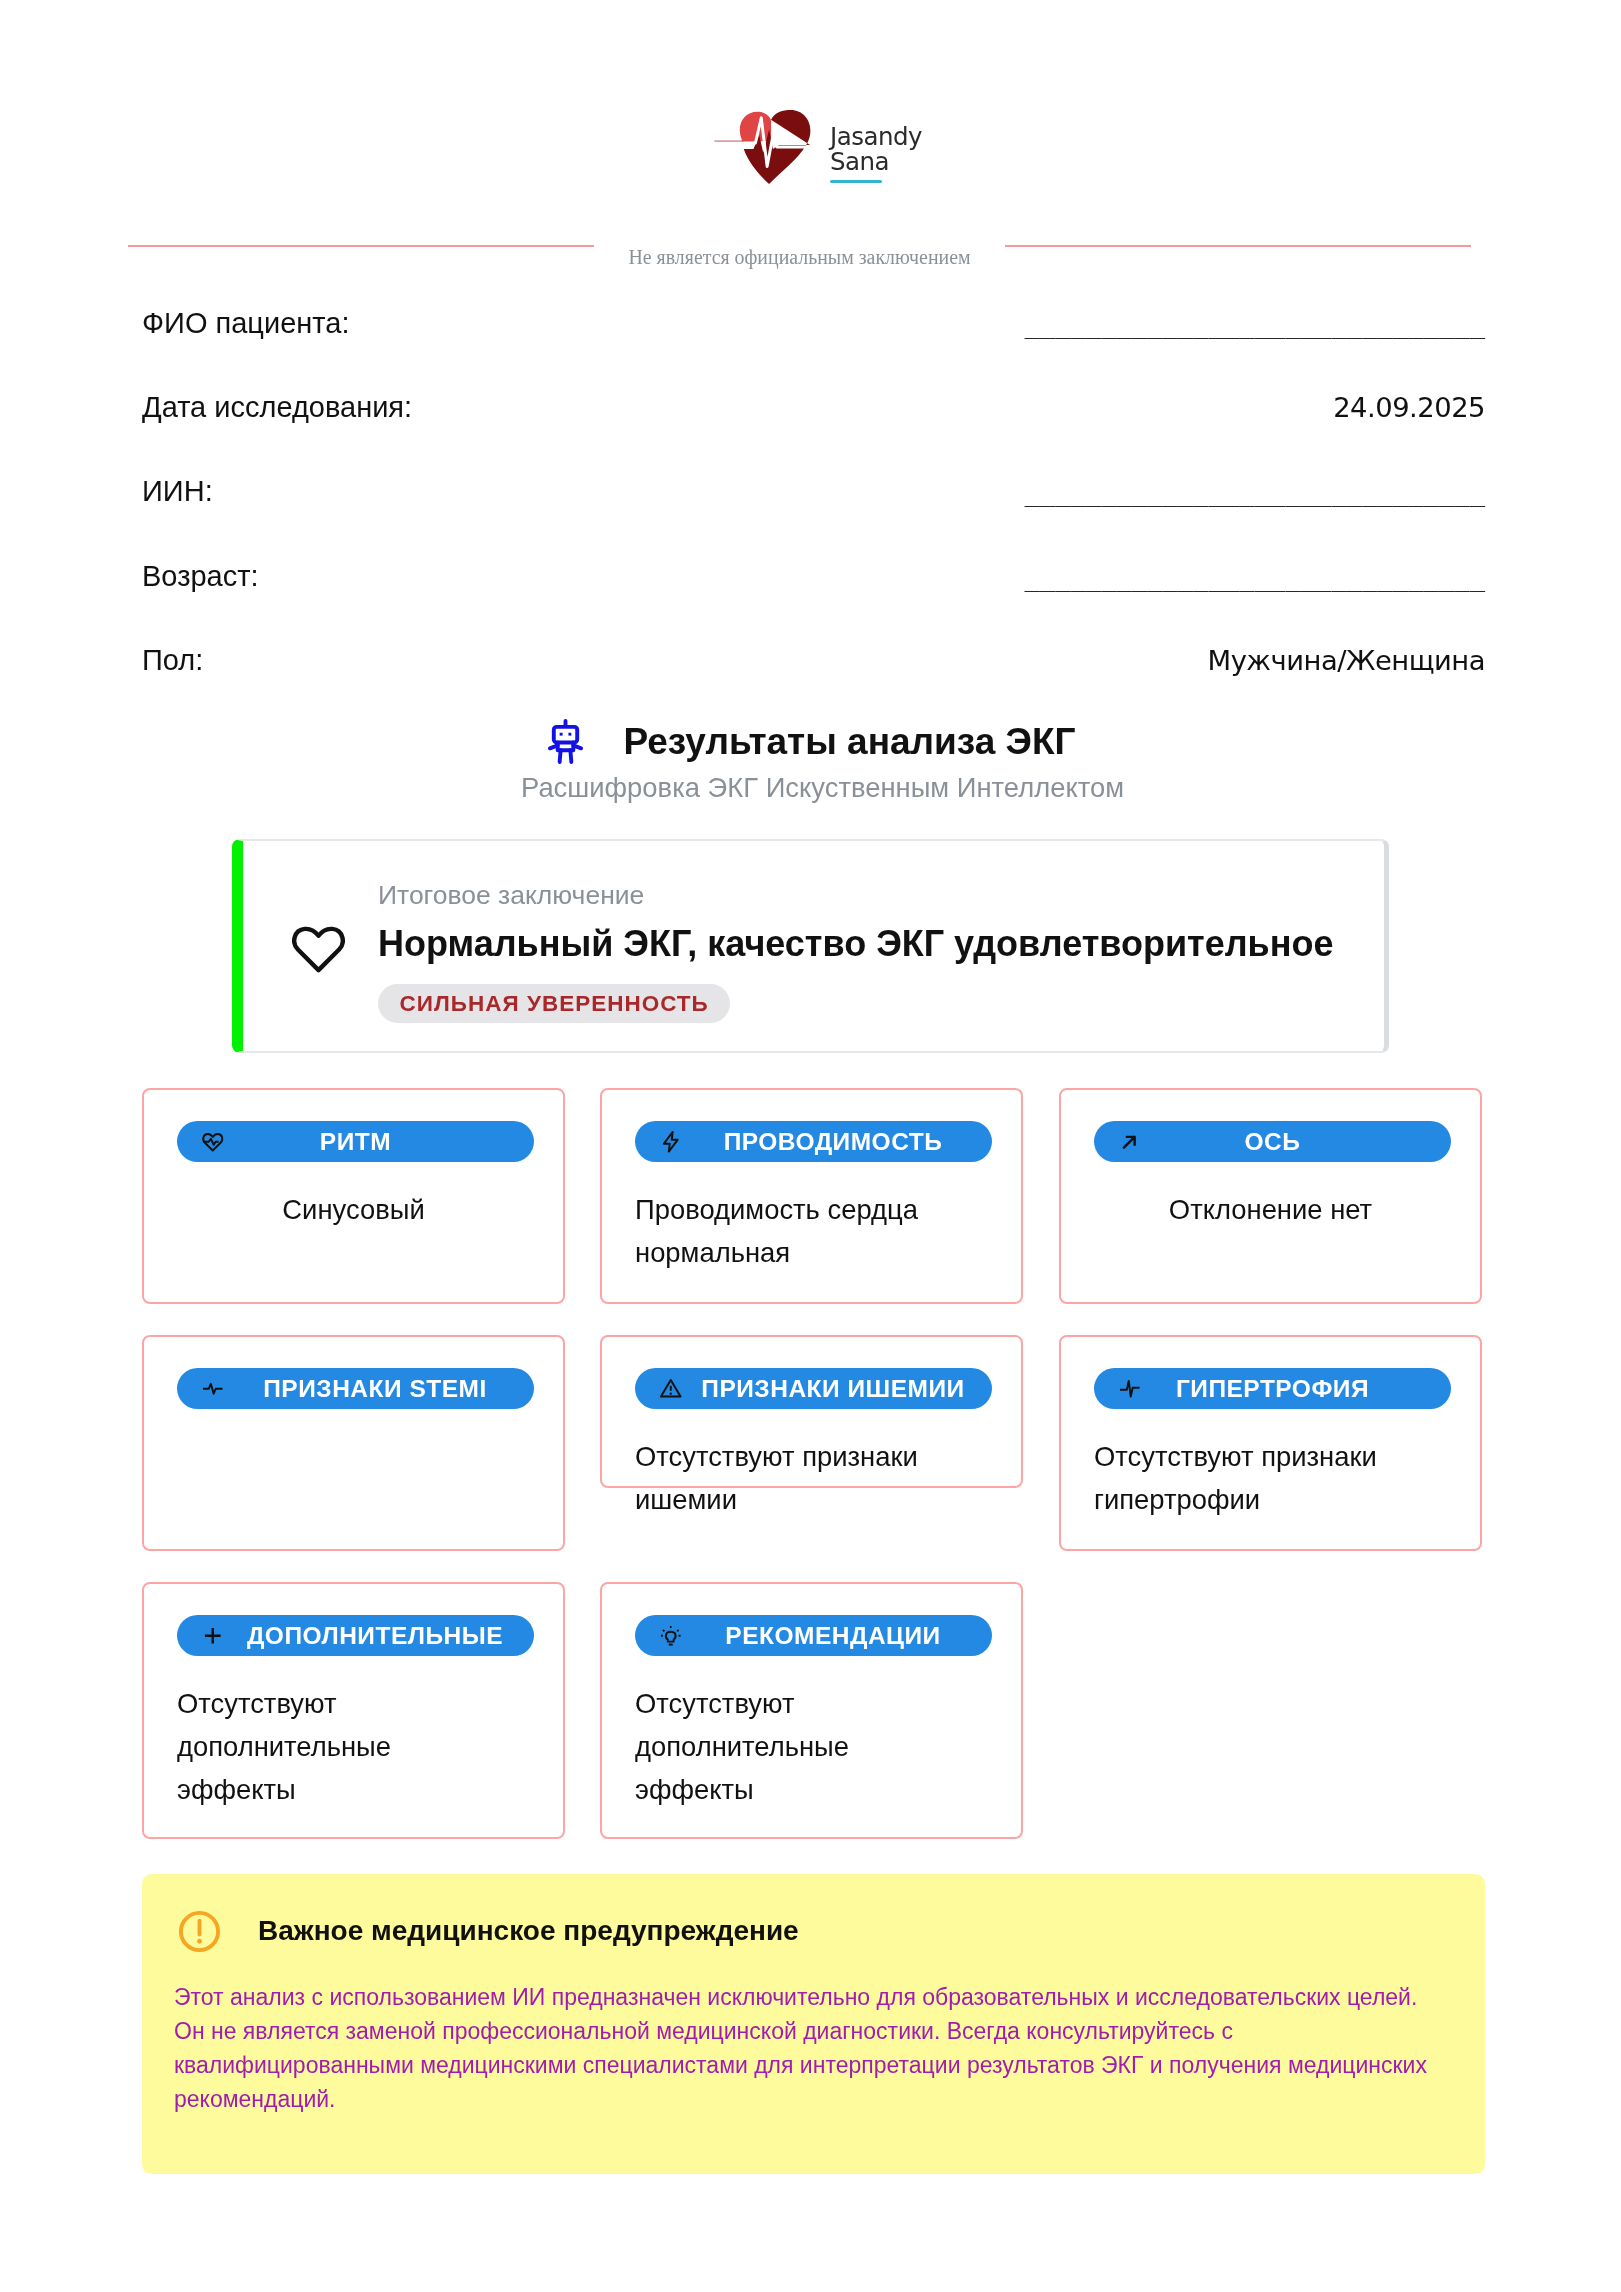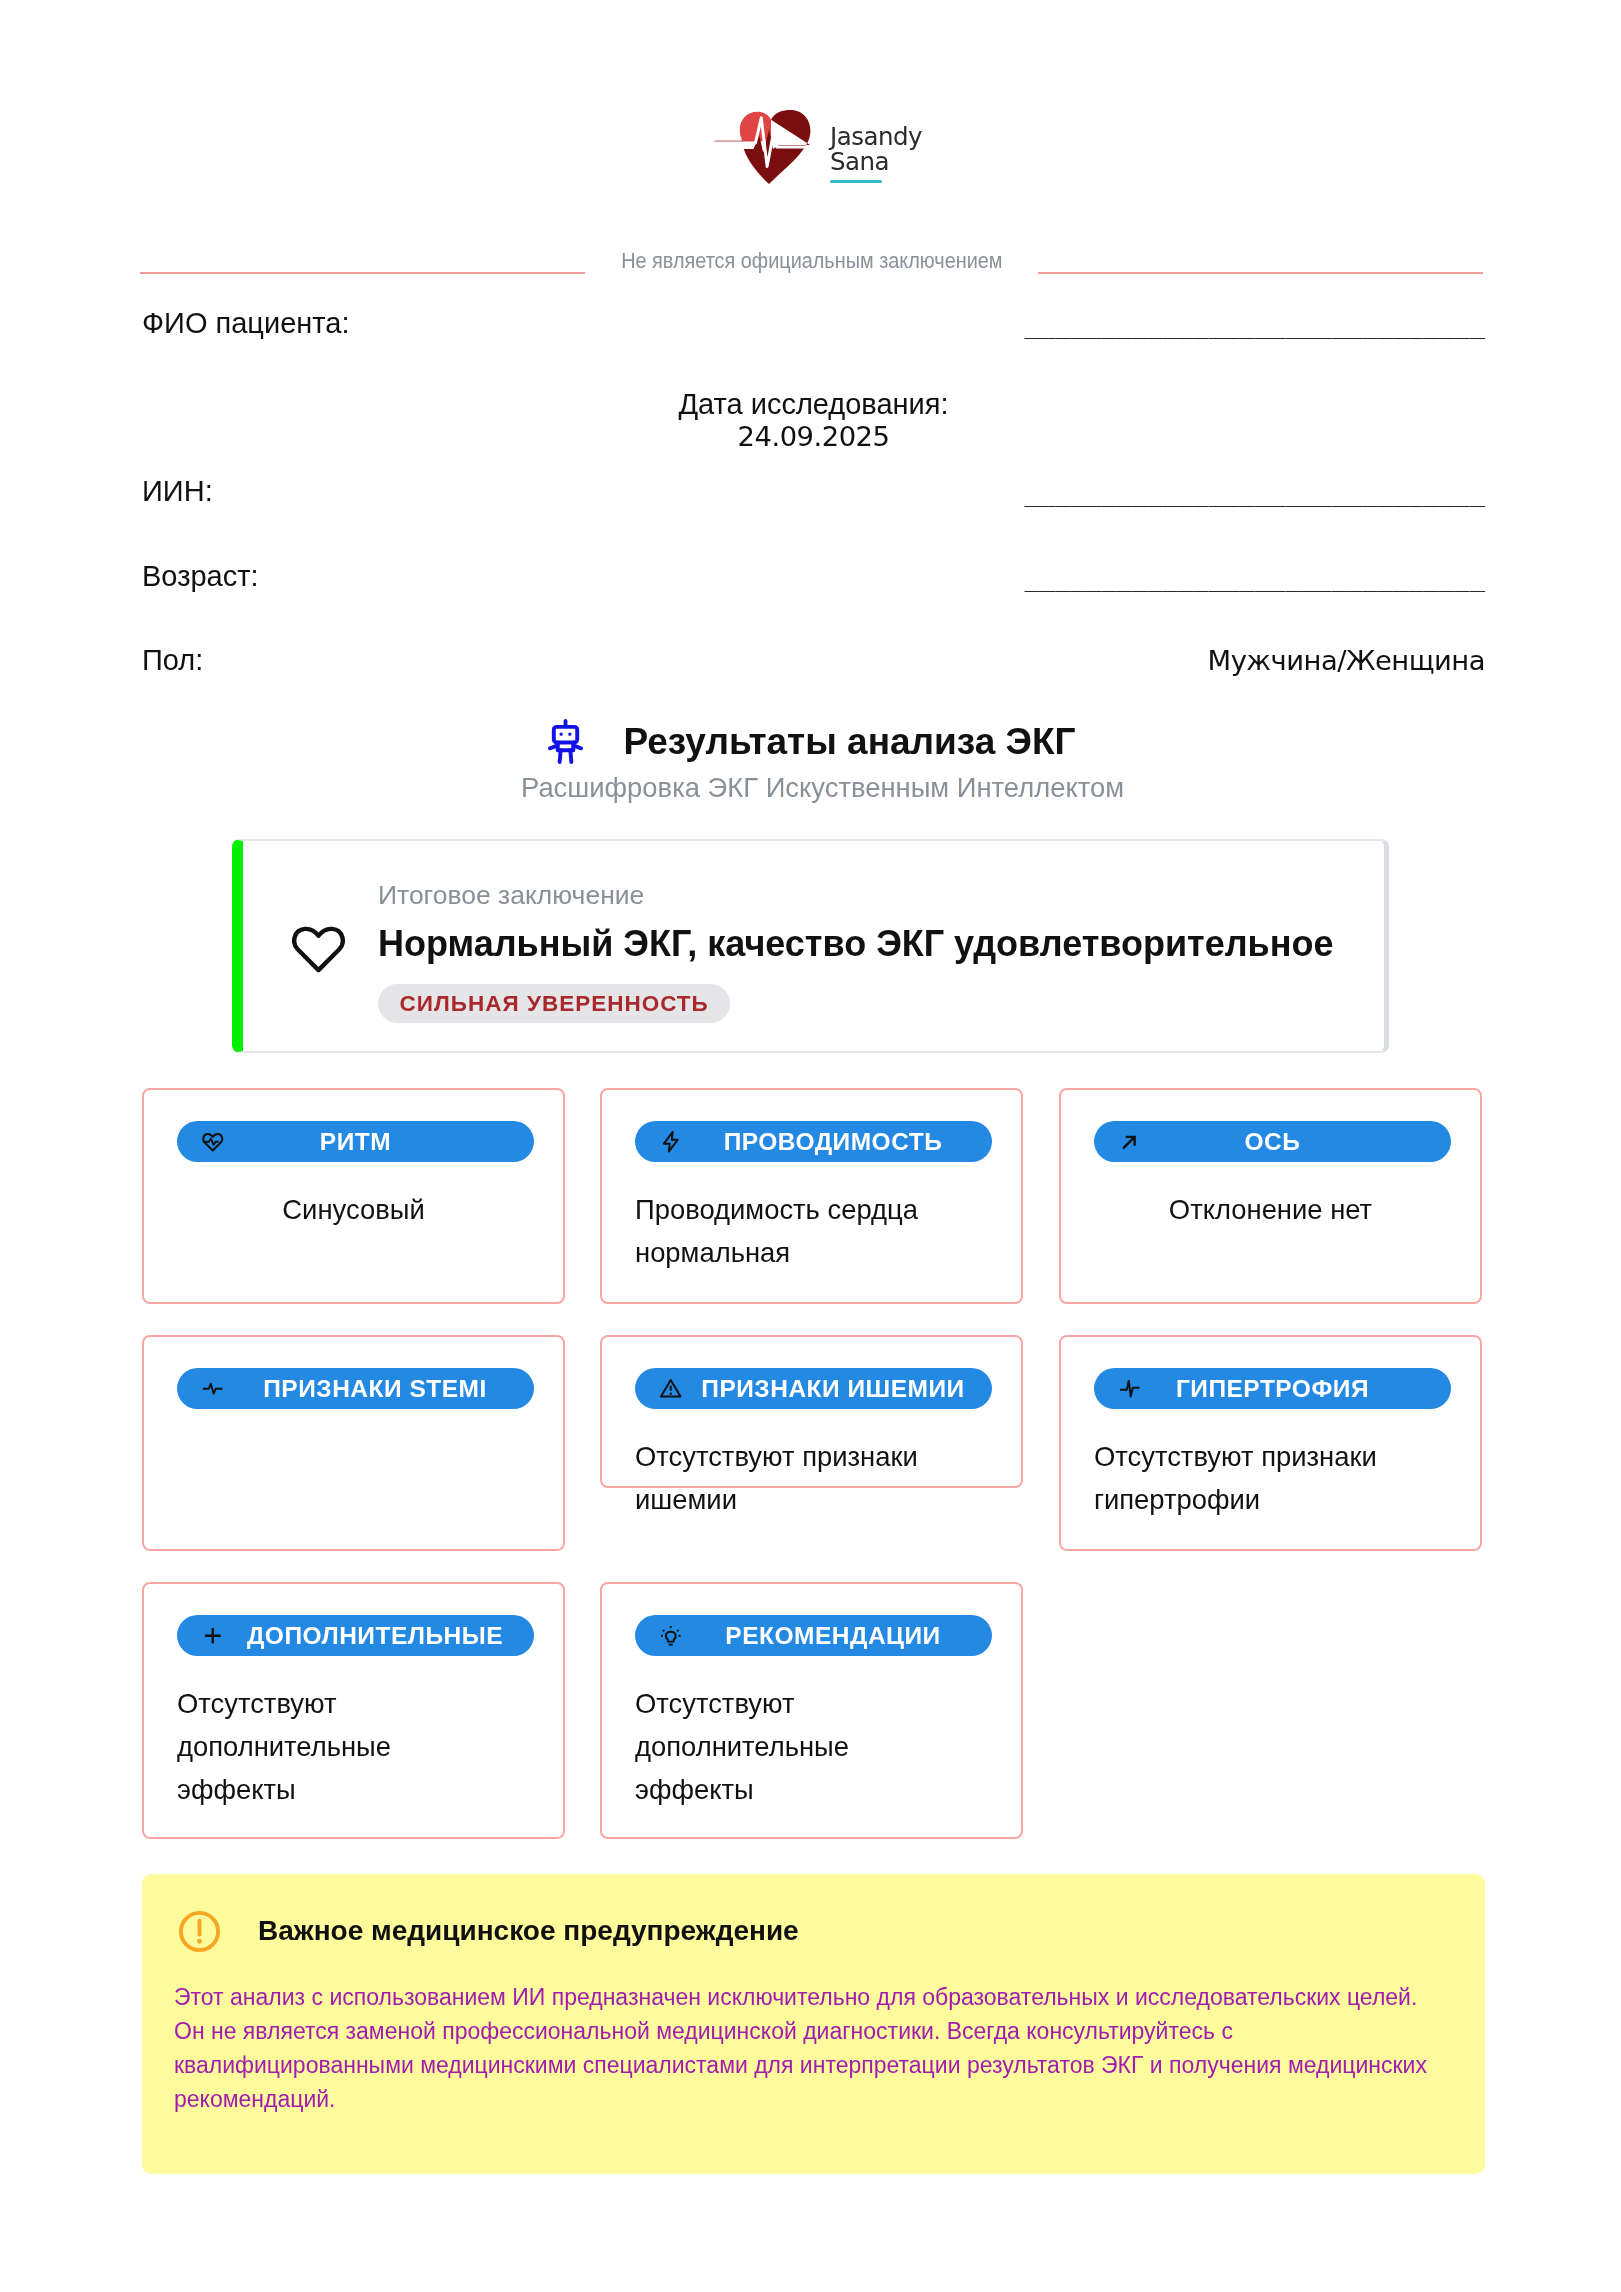--- a/index.html
+++ b/index.html
@@ -5,21 +5,21 @@
   html, body { margin: 0; padding: 0; background: #ffffff; }
   body { width: 1621px; height: 2293px; position: relative; font-family: "Liberation Sans", sans-serif; color: #111; overflow: hidden; }
   .abs { position: absolute; }
 
   
   .logo { left: 714px; top: 106px; width: 216px; height: 82px; }
   .logo-text { position: absolute; left: 116px; top: 17.6px; font-family: "DejaVu Sans", sans-serif; font-size: 24.5px; line-height: 25.5px; color: #2b2b2b; letter-spacing: -0.5px; }
   .logo-underline { position: absolute; left: 116px; top: 74px; width: 52px; height: 2.9px; background: #35b6c9; border-radius: 2px; }
 
   
-  .divider { left: 140px; top: 245px; width: 1343px; height: 29px; display: flex; align-items: flex-end; }
+  .divider { left: 128px; top: 245px; width: 1343px; height: 29px; display: flex; align-items: flex-start; font-family: Liberation Serif, serif; }
   .divider .line { flex: 1; height: 2px; background: #f19a9a; }
   .divider .txt { padding: 0 19.6px; font-size: 21.6px; color: #8a9098; white-space: nowrap; transform: scaleX(0.92); }
 
   
   .info { left: 142px; width: 1343px; height: 39px; display: flex; justify-content: space-between; align-items: center; font-size: 29px; }
   .info .label { color: #111; }
   .info .value { color: #111; font-family: "DejaVu Sans", sans-serif; font-size: 27.4px; letter-spacing: -0.5px; }
   .info .value.dash { font-family: "DejaVu Sans Mono", monospace; font-size: 25.5px; letter-spacing: 0px; color: #222; }
 
   
@@ -69,21 +69,21 @@
 <div class="abs divider">
   <div class="line"></div>
   <div class="txt">Не является официальным заключением</div>
   <div class="line"></div>
 </div>
 
 <div class="abs info" style="top:304px;">
   <span class="label">ФИО пациента:</span>
   <span class="value dash">______________________________</span>
 </div>
-<div class="abs info" style="top:388px;flex-direction:column;">
+<div class="abs info" style="top:388px;">
   <span class="label">Дата исследования:</span>
   <span class="value">24.09.2025</span>
 </div>
 <div class="abs info" style="top:472px;">
   <span class="label">ИИН:</span>
   <span class="value dash">______________________________</span>
 </div>
 <div class="abs info" style="top:557px;">
   <span class="label">Возраст:</span>
   <span class="value dash">______________________________</span>

